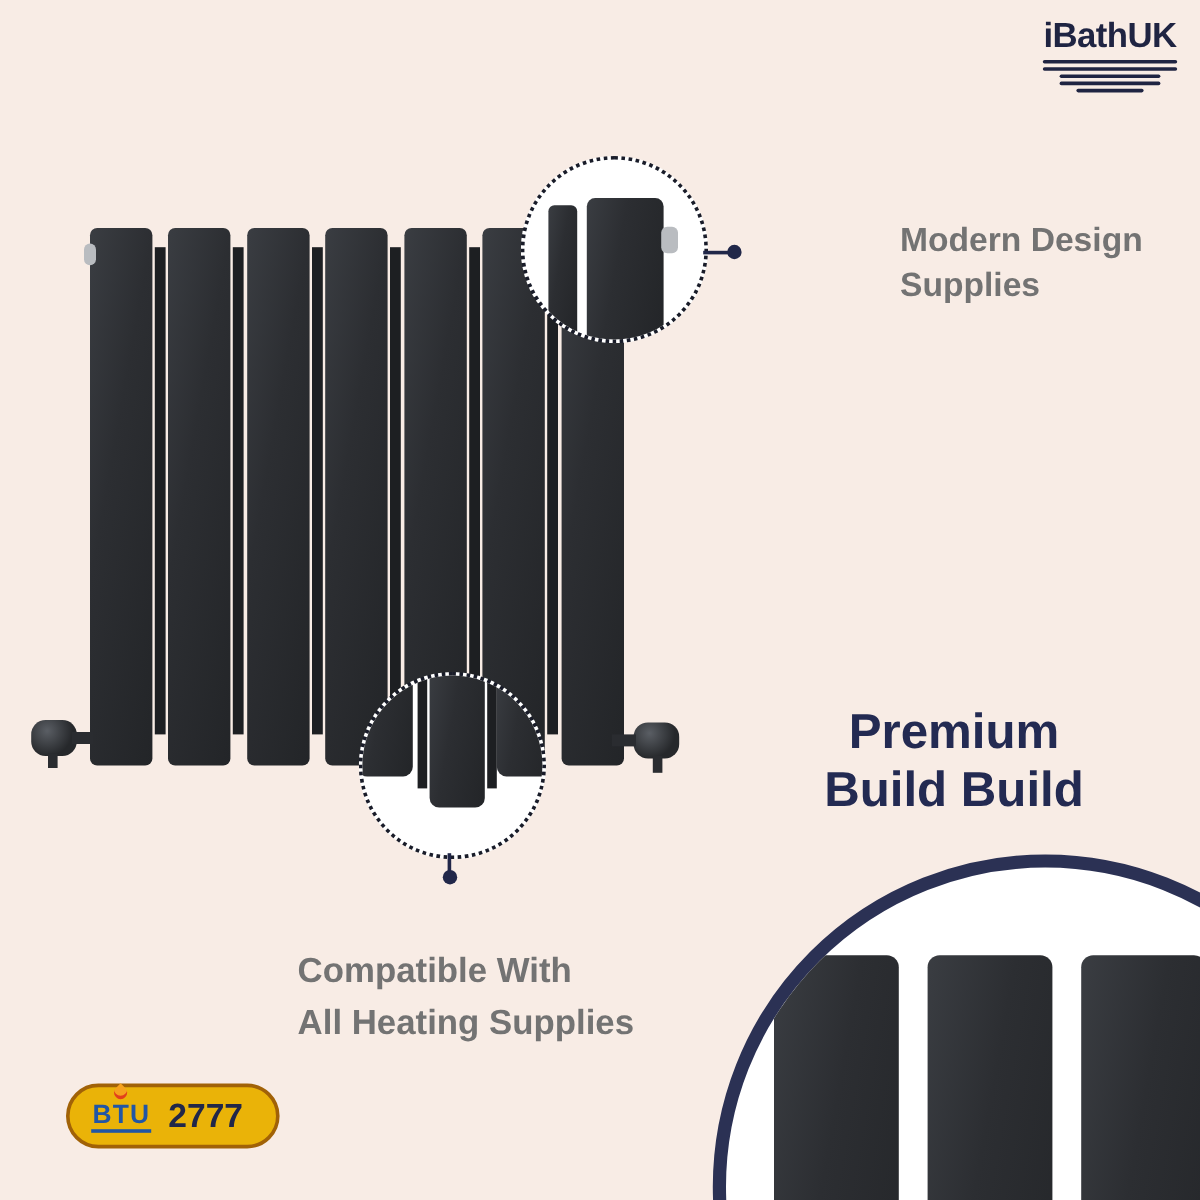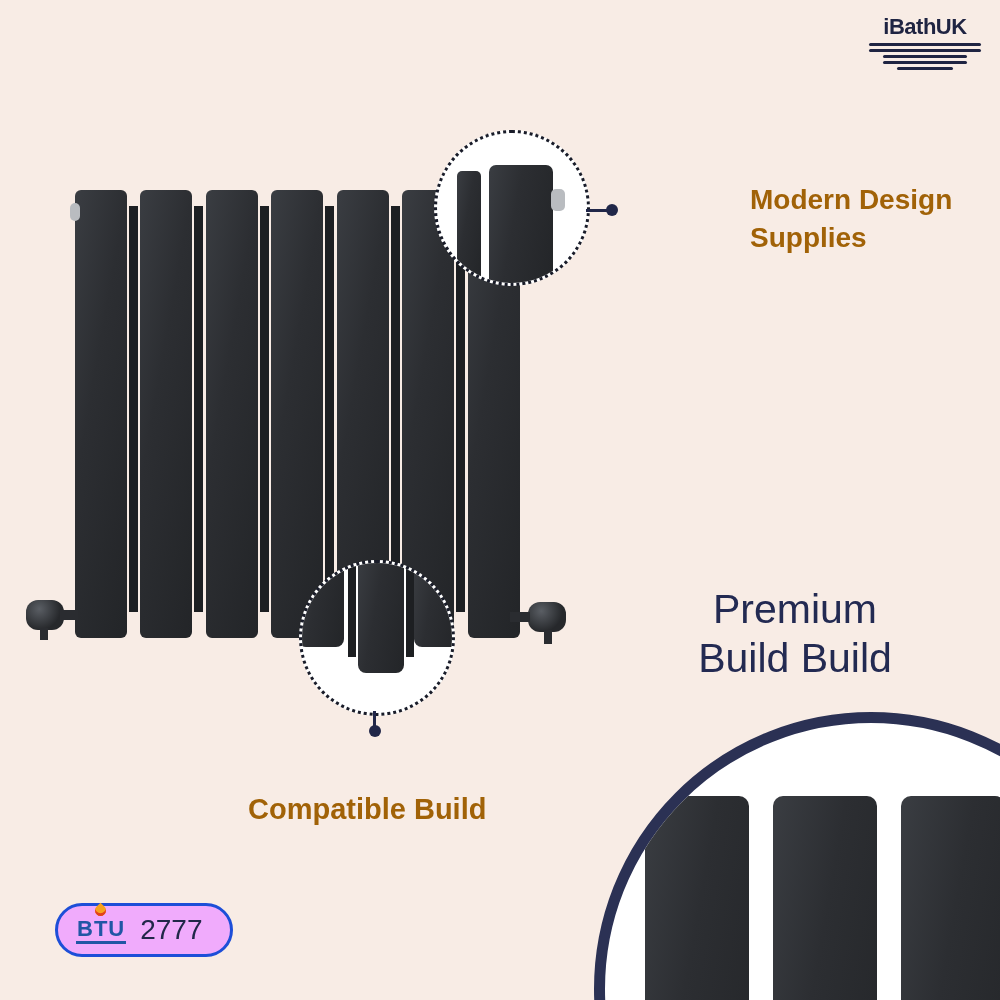--- a/index.html
+++ b/index.html
@@ -6,21 +6,21 @@
   .canvas{
     position:relative;width:1000px;height:1000px;overflow:hidden;
     background:#f8ece5;font-family:"Liberation Sans",sans-serif;color:#212749;
   }
   
   .title-wrap{position:absolute;left:40px;top:34px;display:flex;align-items:center;gap:14px;}
   .title-bar{width:10px;height:60px;background:#212749;}
   .title-text{font-size:66px;font-weight:bold;letter-spacing:-2px;white-space:nowrap;
     transform:scaleX(0.80);transform-origin:left center;color:#1f2442;}
   .brand{position:absolute;top:14px;right:16px;text-align:center;width:118px;}
-  .brand-text{font-size:22px;font-weight:bold;letter-spacing:-0.5px;color:#1f2442;}
+  .brand-text{font-size:29px;font-weight:bold;letter-spacing:-0.5px;color:#1f2442;}
   .brand-lines{margin-top:3px;display:flex;flex-direction:column;align-items:center;gap:3px;}
   .brand-lines .l{height:3px;background:#1f2442;border-radius:2px;}
   .bl1{width:112px;}.bl2{width:112px;}.bl3{width:84px;}.bl4{width:84px;}.bl5{width:56px;}
   
   .radiator{position:absolute;left:75px;top:190px;width:445px;height:448px;}
   .fin{position:absolute;top:16px;bottom:26px;width:9px;background:#1d1f22;}
   .f1{left:54px;}.f2{left:119px;}.f3{left:185px;}.f4{left:250px;}.f5{left:316px;}.f6{left:381px;}
   .panel{position:absolute;top:0;bottom:0;width:52px;border-radius:6px;
     background:linear-gradient(100deg,#3a3d42 0%,#2c2e32 40%,#232528 100%);}
   .p1{left:0;}.p2{left:65px;}.p3{left:131px;}.p4{left:196px;}.p5{left:262px;}.p6{left:327px;}.p7{left:393px;}
@@ -53,42 +53,42 @@
   .zb-fin{position:absolute;top:-8px;width:8px;height:102px;background:#1d1f22;}
   .zb-f1{left:46px;}.zb-f2{left:104px;}
   
   .conn-line{position:absolute;background:#212749;}
   .line-top{left:586px;top:209px;width:24px;height:3px;}
   .line-bottom{left:373px;top:711px;width:3px;height:18px;}
   .conn-dot{position:absolute;width:12px;height:12px;border-radius:50%;background:#212749;}
   .dot-top{left:606px;top:204px;}
   .dot-bottom{left:369px;top:725px;}
   
-  .label{font-weight:bold;color:#a16207;}
+  .label{font-weight:bold;color:#737373;}
   .label-modern{position:absolute;left:750px;top:181px;font-size:28px;line-height:1.35;}
   .label-premium{position:absolute;left:630px;top:585px;width:330px;text-align:center;
-    font-size:41px;line-height:1.2;font-weight:normal;color:#232a52;}
+    font-size:41px;line-height:1.2;font-weight:bold;color:#232a52;}
   .label-compatible{position:absolute;left:248px;top:788px;font-size:29px;line-height:1.5;}
   
   .big-circle{position:absolute;left:594px;top:712px;width:532px;height:532px;border-radius:50%;
     background:#ffffff;border:11px solid #2b3154;overflow:hidden;}
   .bc-panel{position:absolute;top:73px;bottom:0;width:104px;border-radius:10px 10px 0 0;
     background:linear-gradient(100deg,#3a3d42 0%,#2c2e32 40%,#232528 100%);}
   .bcp1{left:40px;}.bcp2{left:168px;}.bcp3{left:296px;}
   .bc-cap{position:absolute;left:32px;top:92px;width:14px;height:26px;background:#b9bcc0;border-radius:6px;}
   
-  .btu-badge{position:absolute;left:55px;top:903px;width:178px;height:54px;background:#f0abfc;
-    border:3px solid #1d4ed8;border-radius:29px;display:flex;align-items:center;gap:14px;
+  .btu-badge{position:absolute;left:55px;top:903px;width:178px;height:54px;background:#eab308;
+    border:3px solid #a16207;border-radius:29px;display:flex;align-items:center;gap:14px;
     padding:0 18px;box-sizing:border-box;}
   .btu-logo{position:relative;color:#2156a5;font-weight:bold;font-size:22px;letter-spacing:1px;
     border-bottom:3px solid #2156a5;padding:2px 1px 1px;line-height:1;}
   .flame{position:absolute;left:50%;top:-11px;margin-left:-6px;width:11px;height:11px;
     background:#f6a21d;border-radius:0 50% 50% 50%;transform:rotate(45deg);
     box-shadow:inset -2px -2px 0 #e2401b;}
-  .btu-value{font-size:28px;font-weight:normal;color:#212749;}
+  .btu-value{font-size:28px;font-weight:bold;color:#212749;}
 </style>
 </head>
 <body>
 
 <div class="canvas">
 
 
   <div class="brand">
     <div class="brand-text">iBathUK</div>
     <div class="brand-lines">
@@ -143,21 +143,22 @@
   <div class="zoom-circle zoom-bottom">
     <div class="z-panel zb-left"></div>
     <div class="zb-fin zb-f1"></div>
     <div class="z-panel zb-center"></div>
     <div class="zb-fin zb-f2"></div>
     <div class="z-panel zb-right"></div>
   </div>
   <div class="conn-line line-bottom"></div>
   <div class="conn-dot dot-bottom"></div>
   <div class="label label-compatible">
-    <div>Compatible Build</div>
+    <div>Compatible With</div>
+    <div>All Heating Supplies</div>
   </div>
 
   <div class="label-premium">
     <div>Premium</div>
     <div>Build Build</div>
   </div>
 
   <div class="big-circle">
     <div class="bc-panel bcp1"></div>
     <div class="bc-panel bcp2"></div>

